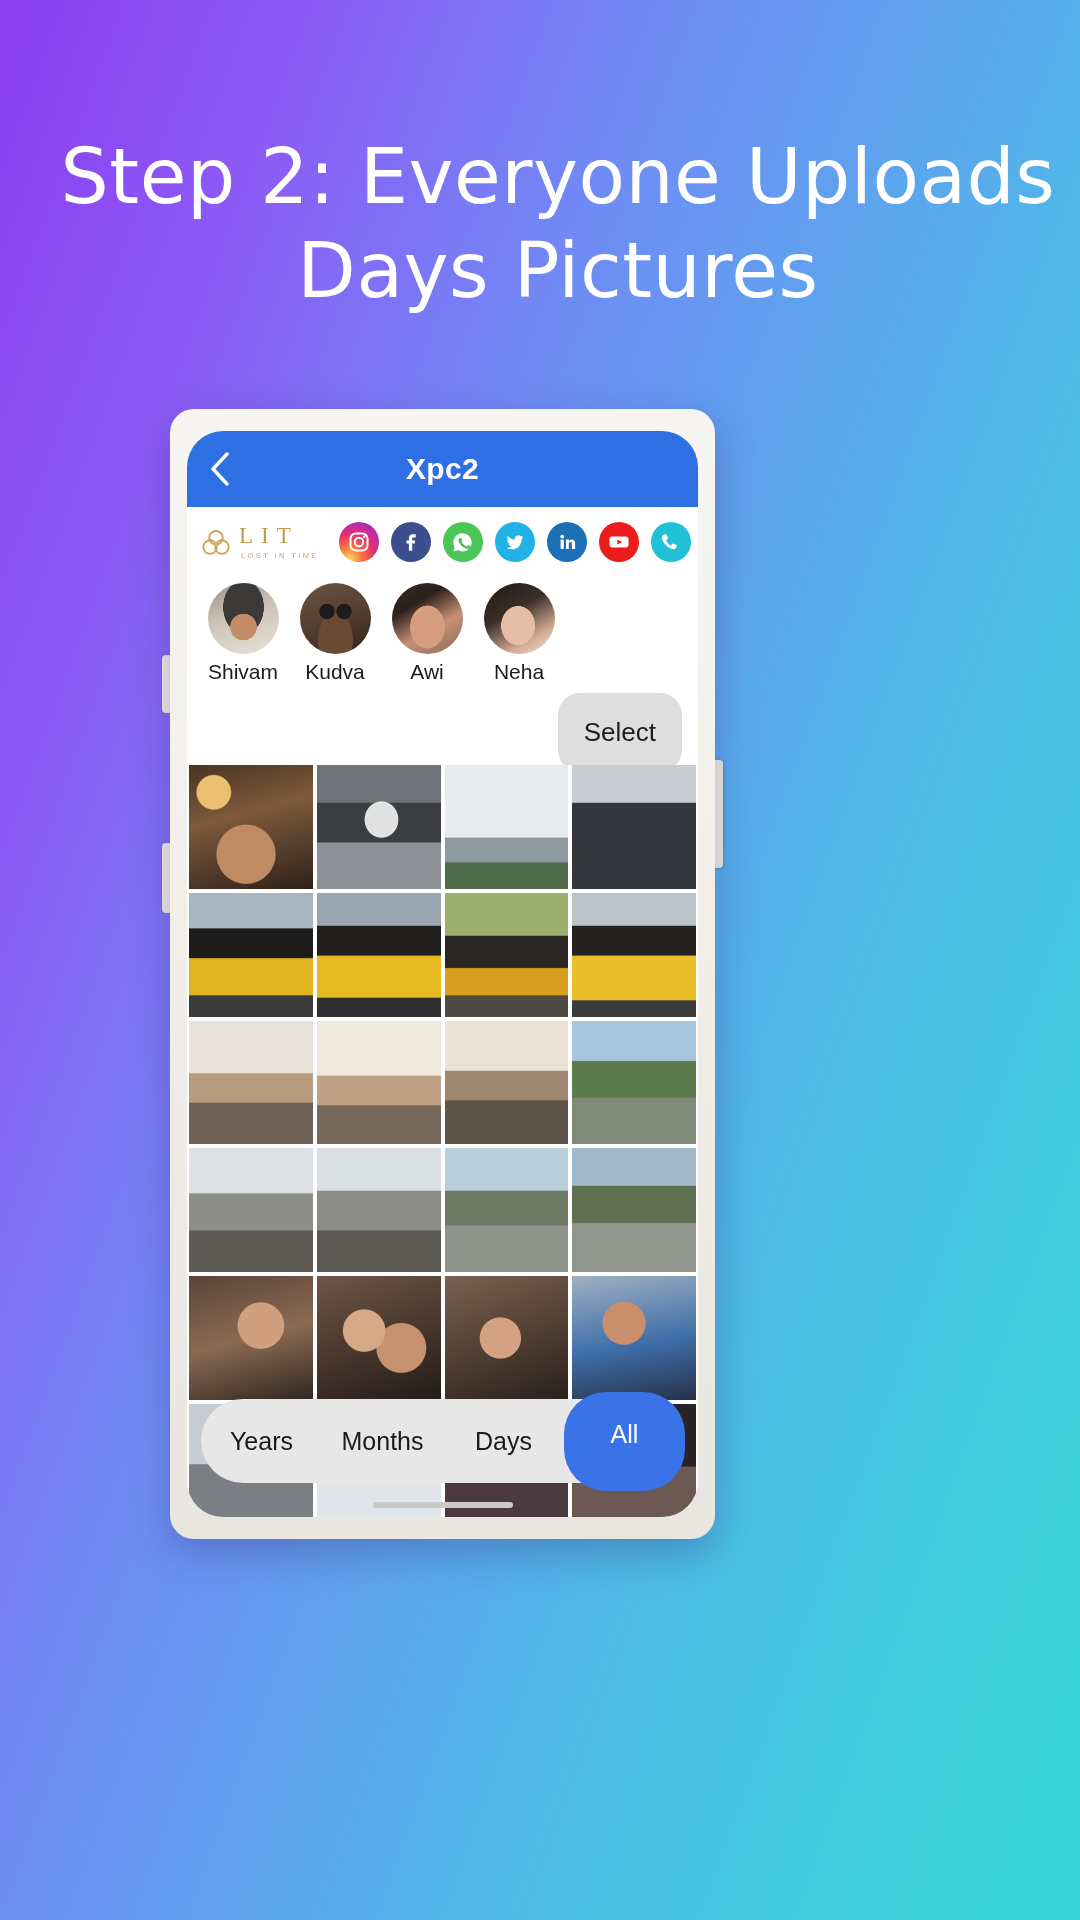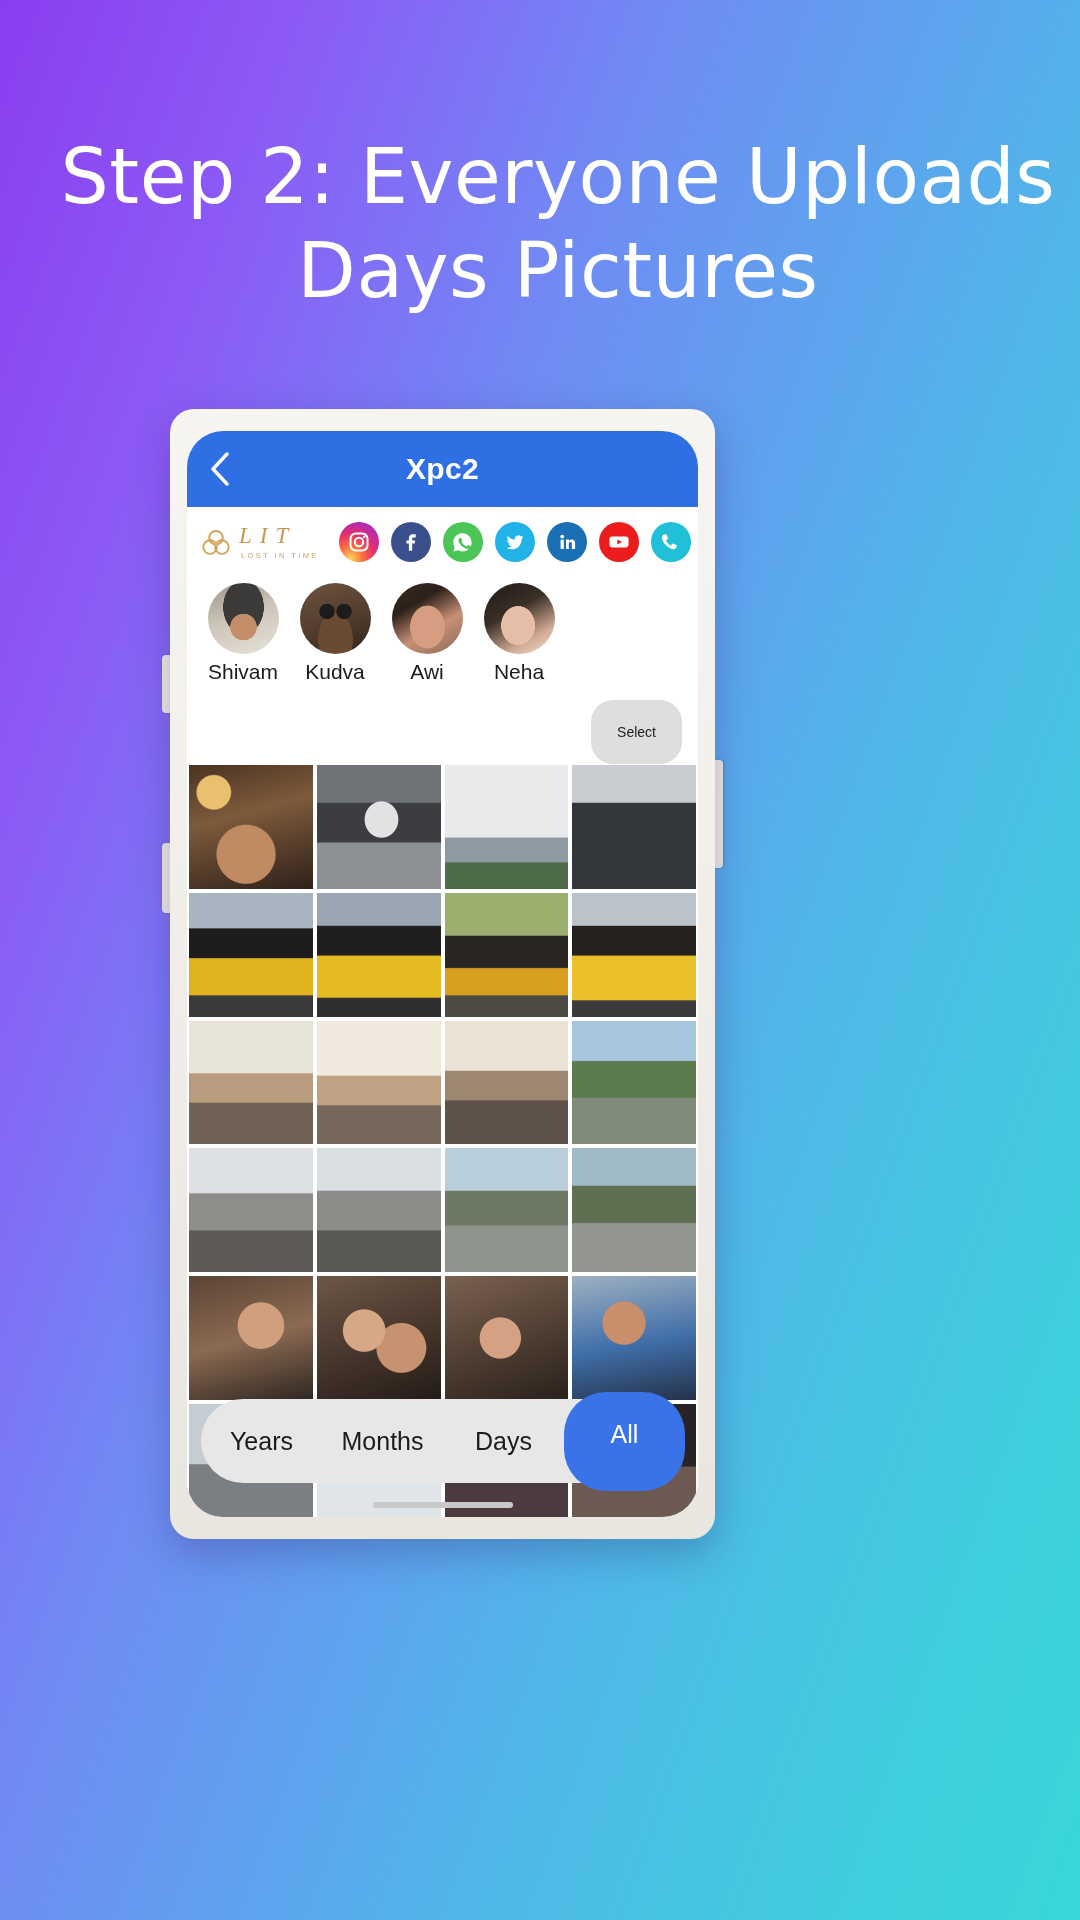--- a/index.html
+++ b/index.html
@@ -112,21 +112,20 @@
     margin-right: 14px;
     flex: 0 0 auto;
   }
   .lit-mark { width: 34px; height: 34px; }
   .lit-text { display: flex; flex-direction: column; line-height: 1; }
   .lit-text .big {
     font-size: 23px;
     letter-spacing: 8px;
     color: #c69a4e;
     font-family: "Liberation Serif", serif;
-    font-style: italic;
   }
   .lit-text .small {
     font-size: 7.5px;
     letter-spacing: 2.4px;
     color: #c9a464;
     margin-top: 5px;
     margin-left: 2px;
   }
   .soc {
     width: 40px;
@@ -195,21 +194,21 @@
     background: #ffffff;
     display: flex;
     align-items: center;
     justify-content: flex-end;
     padding-right: 16px;
   }
   .select-pill {
     background: #dedede;
     border-radius: 22px;
     padding: 24px 26px;
-    font-size: 14px;
+    font-size: 26px;
     color: #1d1d1d;
   }
 
   
   .grid-wrap {
     position: absolute;
     left: 0;
     right: 0;
     top: 334px;
     bottom: 0;

